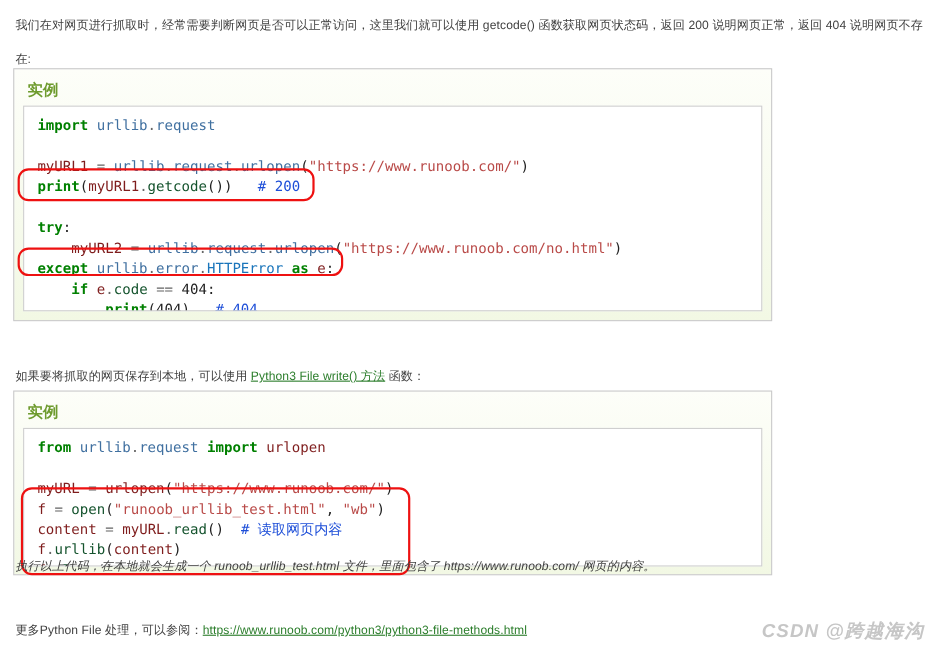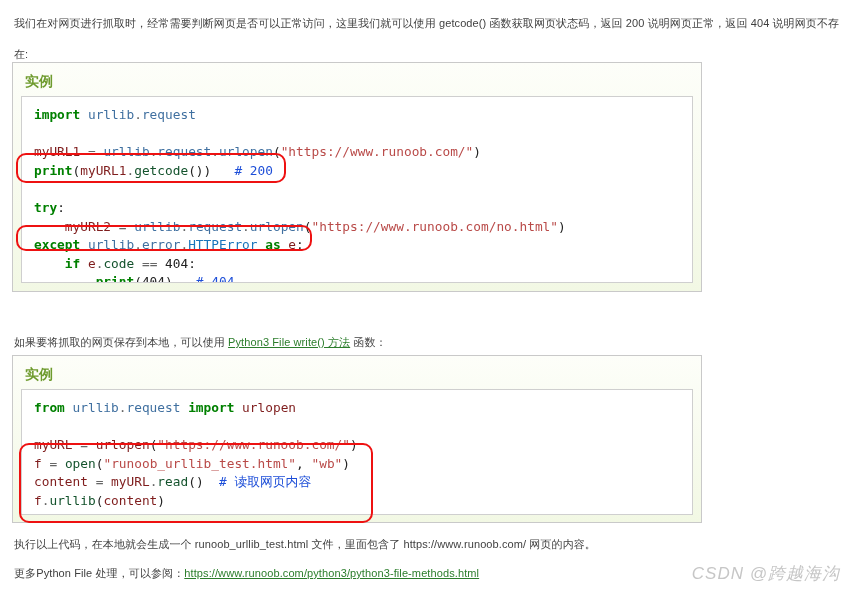--- a/index.html
+++ b/index.html
@@ -30,21 +30,21 @@
     line-height: 30px;
     color: #3f3f3f;
     white-space: nowrap;
     letter-spacing: 0.1px;
   }
 
   .p-intro { left: 14px; top: 8px; width: 830px; line-height: 31px; white-space: normal; }
 
   .p-more-status { left: 14px; top: 298px; }
   .p-save-local  { left: 14px; top: 327px; }
-  .p-exec        { left: 14px; top: 529px; }
+  .p-exec        { left: 14px; top: 500px; font-style: italic; }
   .p-more-file   { left: 14px; top: 558px; }
 
   a.link {
     color: #2b7d2b;
     text-decoration: underline;
     text-underline-offset: 1px;
   }
 
   
   .example-box {
@@ -110,20 +110,21 @@
   
   .watermark {
     position: absolute;
     right: 10px;
     top: 562px;
     font-size: 17px;
     font-style: italic;
     color: #c6c6c6;
     letter-spacing: 1px;
     white-space: nowrap;
+    font-weight: bold;
   }
 </style>
 </head>
 <body>
 
 <div class="page">
 
   <div class="para p-intro">我们在对网页进行抓取时，经常需要判断网页是否可以正常访问，这里我们就可以使用 getcode() 函数获取网页状态码，返回 200 说明网页正常，返回 404 说明网页不存在:</div>
 
   <div class="example-box first">

